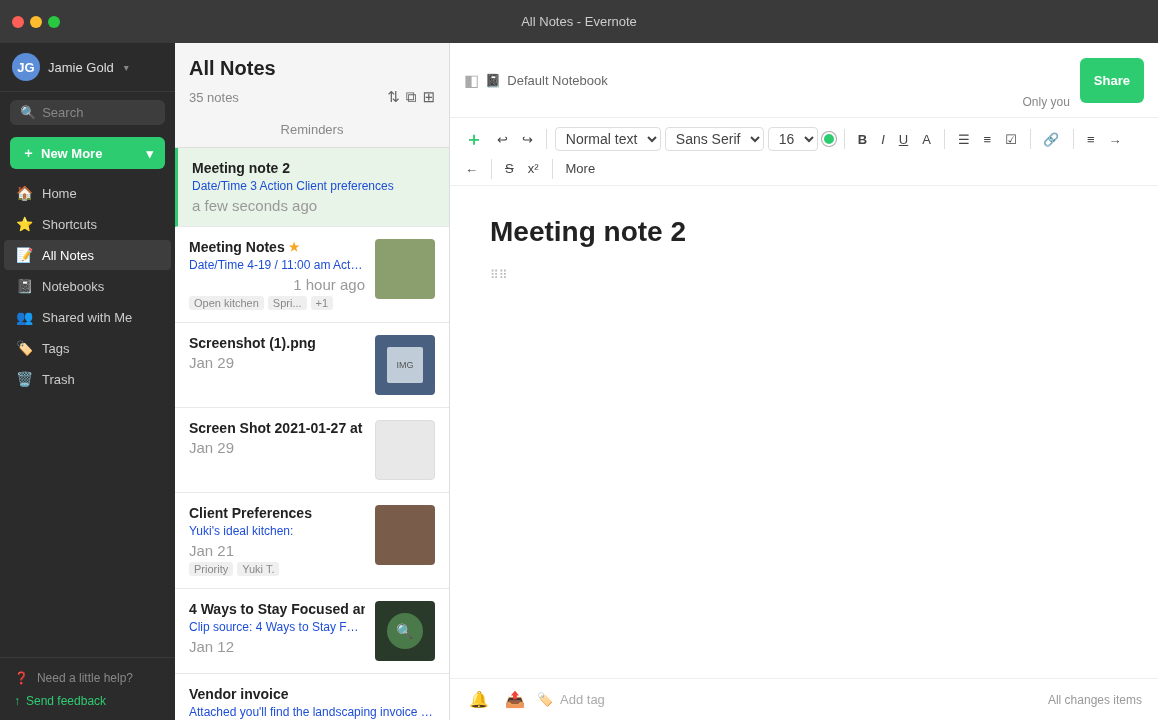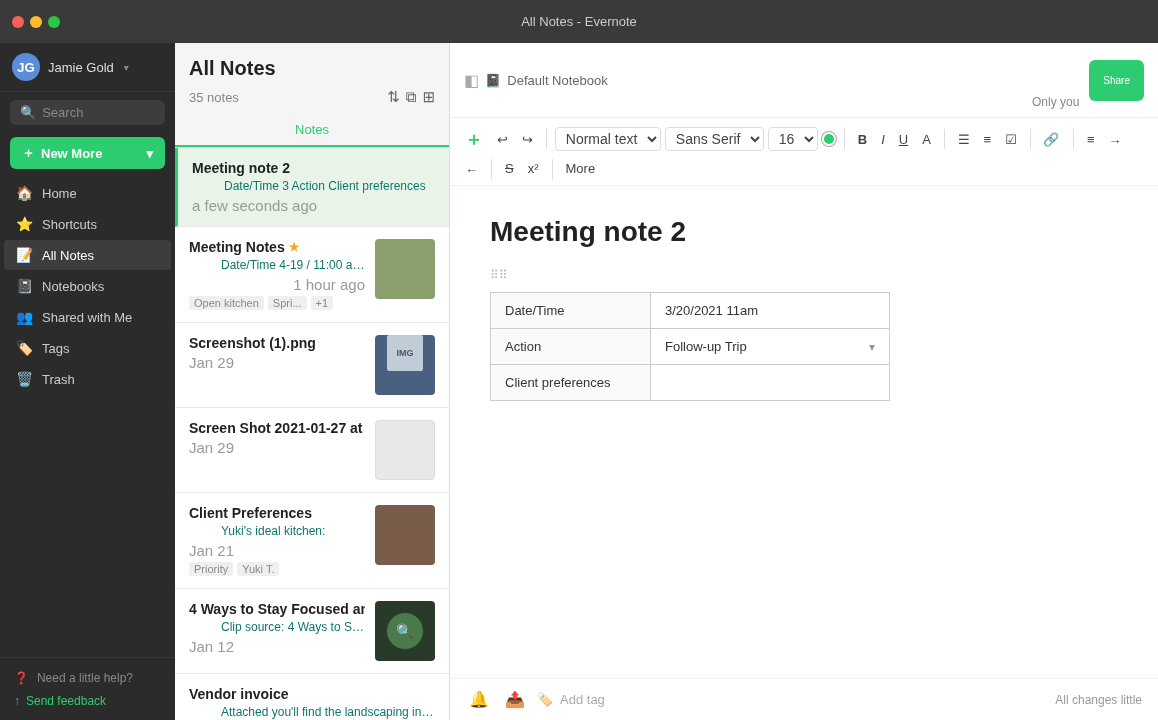--- a/index.html
+++ b/index.html
@@ -52,34 +52,34 @@
 
     .notes-tabs { display: flex; border-bottom: 1px solid #ddd; background: #f5f5f5; }
     .notes-tab { flex: 1; text-align: center; padding: 8px 4px; font-size: 13px; color: #888; cursor: pointer; border-bottom: 2px solid transparent; }
     .notes-tab.active { color: #2ecc71; border-bottom: 2px solid #2ecc71; font-weight: 500; }
 
     .notes-scroll { flex: 1; overflow-y: auto; }
     .note-item { padding: 12px 14px; border-bottom: 1px solid #e8e8e8; cursor: pointer; background: white; display: flex; gap: 10px; }
     .note-item:first-child { background: #e8f4e8; border-left: 3px solid #2ecc71; }
     .note-item-content { flex: 1; min-width: 0; }
     .note-title { font-size: 14px; font-weight: 600; color: #222; margin-bottom: 3px; white-space: nowrap; overflow: hidden; text-overflow: ellipsis; display: flex; align-items: center; gap: 4px; }
-    .note-subtitle { font-size: 12px; color: #0f766e; margin-bottom: 4px; overflow: hidden; text-overflow: ellipsis; white-space: nowrap; margin-left: 32px; }
+    .note-subtitle { font-size: 12px; color: #1d4ed8; margin-bottom: 4px; overflow: hidden; text-overflow: ellipsis; white-space: nowrap; }
     .note-date { font-size: 15px; color: #999; }
     .note-tags { display: flex; gap: 4px; align-items: center; margin-top: 3px; }
     .note-tag { font-size: 11px; color: #888; background: #efefef; padding: 1px 5px; border-radius: 3px; }
     .note-thumb { width: 60px; height: 60px; border-radius: 4px; background: #ccc; flex-shrink: 0; overflow: hidden; }
     .star-icon { color: #f5a623; font-size: 12px; }
 
     
     .editor { flex: 1; background: white; display: flex; flex-direction: column; overflow: hidden; }
     .editor-topbar { padding: 8px 14px; display: flex; align-items: center; justify-content: space-between; border-bottom: 1px solid #eee; }
     .notebook-info { display: flex; align-items: center; gap: 6px; color: #666; font-size: 13px; }
     .editor-actions { display: flex; align-items: center; gap: 10px; }
     .only-you { color: #888; font-size: 12px; margin-top: 44px; }
-    .share-btn { background: #2ecc71; color: white; border: none; border-radius: 6px; padding: 15px 14px; font-size: 10px; font-weight: 400; cursor: pointer; }
+    .share-btn { background: #2ecc71; color: white; border: none; border-radius: 6px; padding: 15px 14px; font-size: 13px; font-weight: 700; cursor: pointer; }
 
     .toolbar { padding: 6px 10px; border-bottom: 1px solid #eee; display: flex; align-items: center; gap: 4px; flex-wrap: wrap; }
     .toolbar-btn { background: none; border: none; cursor: pointer; padding: 3px 5px; border-radius: 3px; color: #444; font-size: 13px; display: flex; align-items: center; justify-content: center; }
     .toolbar-select { border: 1px solid #ddd; border-radius: 4px; padding: 2px 6px; font-size: 14px; color: #444; background: white; cursor: pointer; }
     .toolbar-divider { width: 1px; height: 20px; background: #ddd; margin: 0 4px; }
     .color-dot { width: 14px; height: 14px; border-radius: 50%; background: #2ecc71; border: 2px solid #fff; box-shadow: 0 0 0 1px #aaa; }
 
     .editor-body { flex: 1; padding: 30px 40px; overflow-y: auto; }
     .editor-title { font-size: 28px; font-weight: 700; color: #222; margin-bottom: 20px; outline: none; border: none; width: 100%; }
 
@@ -185,21 +185,21 @@
         <span class="notes-count">35 notes</span>
         <div class="notes-actions">
           <span>⇅</span>
           <span>⧉</span>
           <span>⊞</span>
         </div>
       </div>
     </div>
 
     <div class="notes-tabs">
-      <div class="notes-tab active">Notes</div>
+      <div class="notes-tab">Reminders</div>
     </div>
 
     <div class="notes-scroll">
 
       <div class="note-item">
         <div class="note-item-content">
           <div class="note-title">Meeting note 2</div>
           <div class="note-subtitle">Date/Time 3 Action Client preferences</div>
           <div class="note-date">a few seconds ago</div>
         </div>
@@ -220,21 +220,21 @@
           </div>
         </div>
         <div class="note-thumb" style="background:#8b9e6d;"></div>
       </div>
 
       <div class="note-item" style="background:white;">
         <div class="note-item-content">
           <div class="note-title">Screenshot (1).png</div>
           <div class="note-date">Jan 29</div>
         </div>
-        <div class="note-thumb" style="background:#4a6080; display:flex; align-items:flex-start; justify-content:center;font-weight:bold;">
+        <div class="note-thumb" style="background:#4a6080; display:flex; align-items:center; justify-content:center;">
           <div style="width:36px; height:36px; background:#c0ccd8; border-radius:2px; display:flex; align-items:center; justify-content:center; font-size:9px; color:#555;">IMG</div>
         </div>
       </div>
 
       <div class="note-item" style="background:white;">
         <div class="note-item-content">
           <div class="note-title">Screen Shot 2021-01-27 at 1.36.29 PM.png</div>
           <div class="note-date">Jan 29</div>
         </div>
         <div class="note-thumb" style="background:#e8e8e8; border: 1px solid #ddd;"></div>
@@ -323,50 +323,29 @@
       <button class="toolbar-btn">x²</button>
       <div class="toolbar-divider"></div>
       <button class="toolbar-btn">More</button>
     </div>
 
     <div class="editor-body">
       <div class="editor-title" contenteditable="true" style="">Meeting note 2</div>
 
       <div>
         <div class="table-grip">⠿⠿</div>
-        <table class="note-table">
-          <tbody>
-              <tr>
-            <td>Date/Time</td>
-            <td>3/20/2021 11am</td>
-          </tr>
-          <tr>
-            <td>Action</td>
-            <td>
-              <div class="action-dropdown">
-                <span>Follow-up Trip</span>
-                <span class="chevron">▾</span>
-              </div>
-            </td>
-          </tr>
-          <tr>
-            <td>Client preferences</td>
-            <td></td>
-          </tr>
-        </tbody>
-          </table>
       </div>
     </div>
 
     <div class="editor-footer">
       <div class="footer-left">
         <button class="footer-icon-btn">🔔</button>
         <button class="footer-icon-btn">📤</button>
         <div class="add-tag">
           <span>🏷️</span>
           <span>Add tag</span>
         </div>
       </div>
-      <span class="saved-msg">All changes little</span>
+      <span class="saved-msg">All changes items</span>
     </div>
 
   </div>
 </div>
 
 </body></html>

